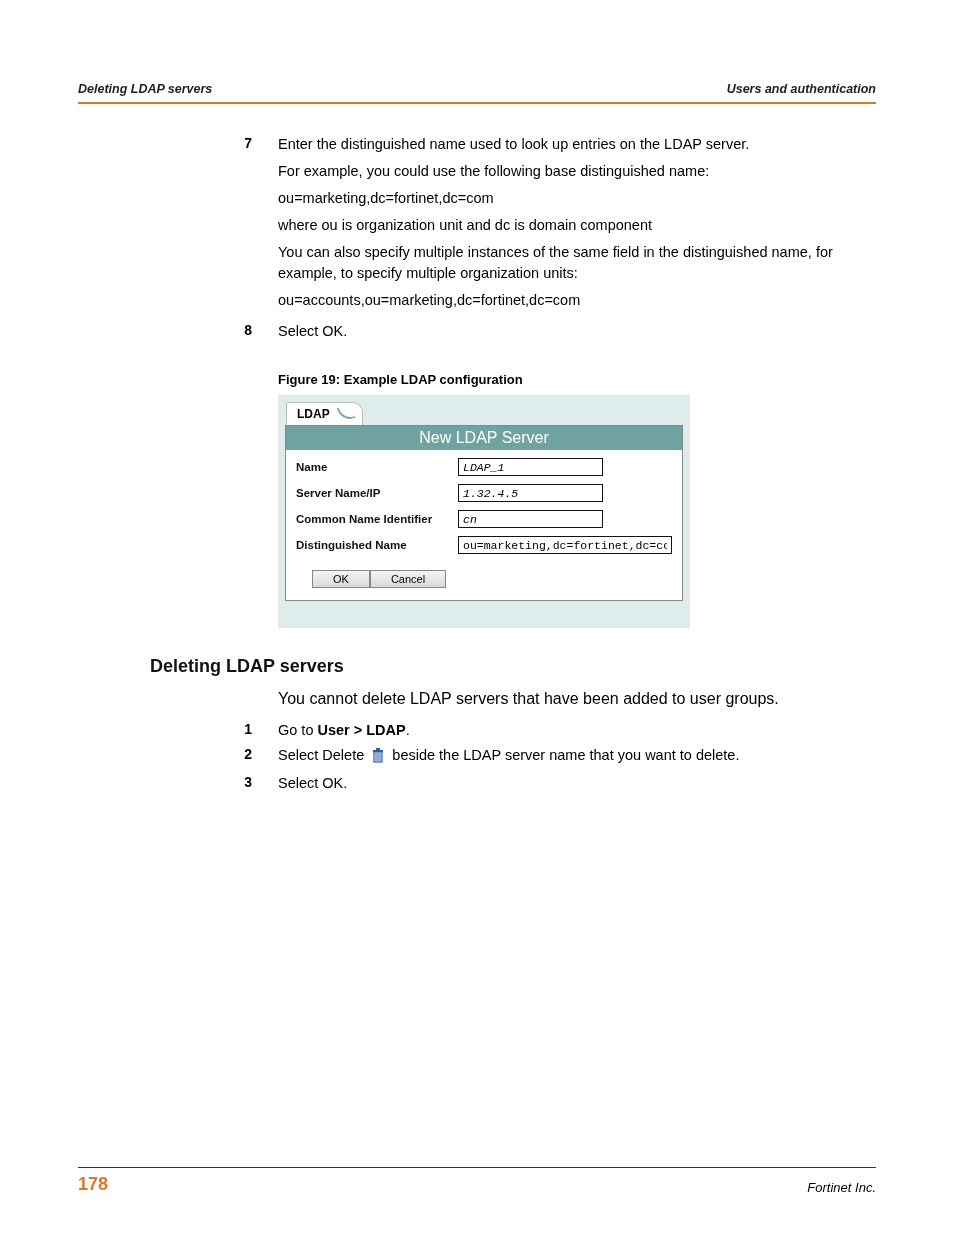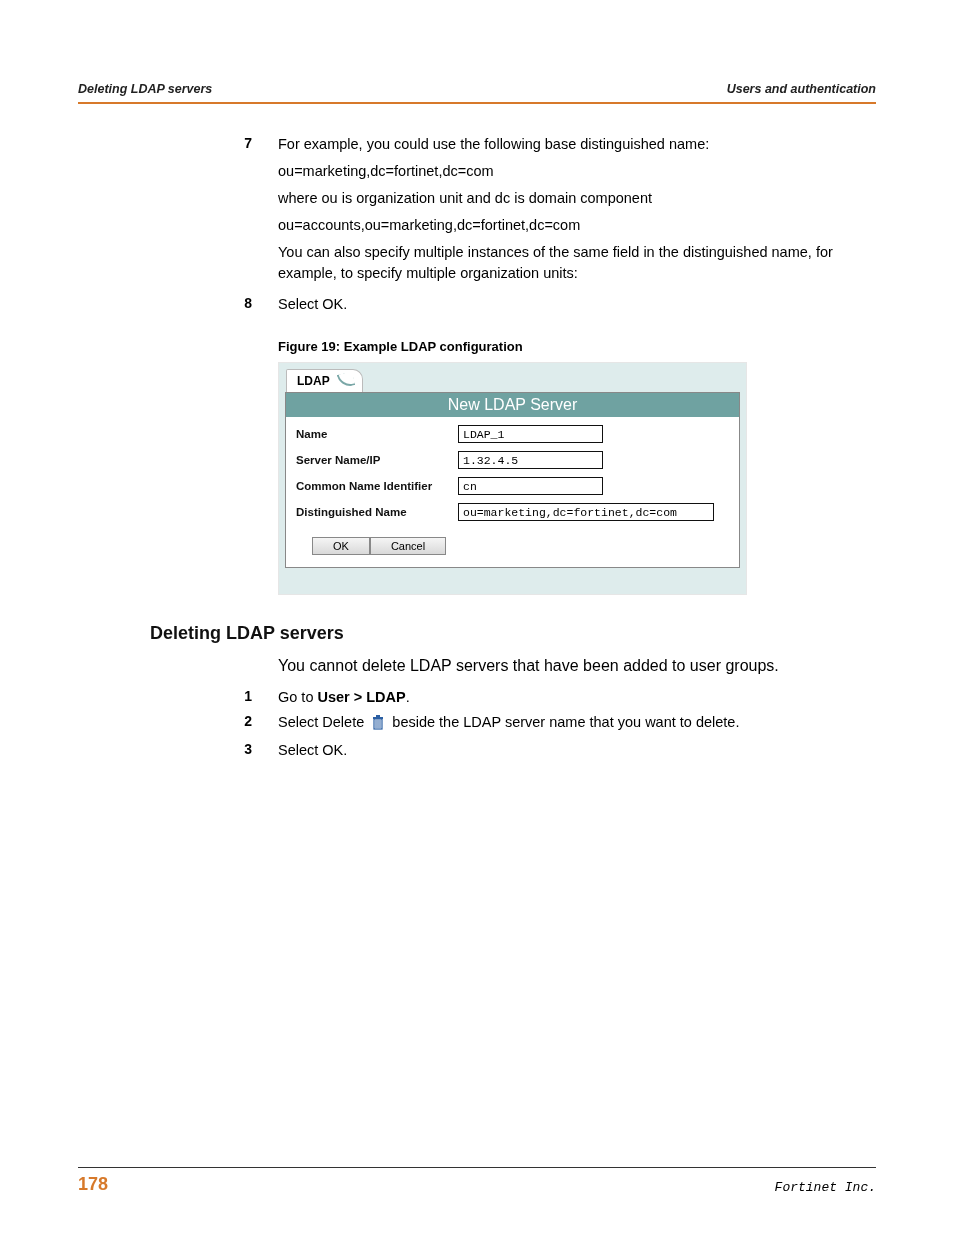--- a/index.html
+++ b/index.html
@@ -48,26 +48,26 @@
   .step-body {
     flex: 1;
     line-height: 1.45;
     font-size: 14.5px;
   }
   .step-body p { margin-bottom: 6px; }
   .figcap {
     margin-left: 200px;
     font-weight: bold;
     font-size: 13px;
-    margin-top: 18px;
+    margin-top: 24px;
     margin-bottom: 8px;
   }
   .figure-wrap {
     margin-left: 200px;
-    width: 469px;
+    width: 412px;
     background: #deecec;
     border: 1px solid #e6e6e6;
     padding: 6px 6px 26px 6px;
   }
   .ldap-tab {
     background: #fff;
     display: inline-flex;
     align-items: center;
     font-family: Verdana, sans-serif;
     font-weight: bold;
@@ -119,21 +119,21 @@
     color: #111;
   }
   .finput {
     font-family: "Courier New", monospace;
     font-size: 11.5px;
     border: 1px solid #111;
     padding: 1px 4px;
     background: #fff;
     height: 18px;
   }
-  .w-med { width: 145px; }
+  .w-med { width: 145px; font-style: italic; }
   .w-long { width: 256px; }
   .btn-row {
     display: flex;
     padding: 4px 10px 12px 26px;
   }
   .fbtn {
     font-family: Verdana, sans-serif;
     font-size: 11px;
     background: linear-gradient(#f5f5f5,#d9d9d9);
     border: 1px solid #888;
@@ -169,44 +169,44 @@
     margin-top: auto;
   }
   .page-num {
     color: #d7792a;
     font-weight: bold;
     font-size: 18px;
   }
   .company {
     font-style: italic;
     font-size: 13px;
-    font-family: Liberation Mono, monospace;
   }
   .bold { font-weight: bold; }
 </style>
 </head>
 <body>
 
 <div class="page">
 
   <div class="running-header">
     <span>Deleting LDAP servers</span>
     <span>Users and authentication</span>
   </div>
 
   <div class="content">
 
     <div class="step-row">
       <div class="step-num">7</div>
       <div class="step-body">
+        <p>Enter the distinguished name used to look up entries on the LDAP server.</p>
         <p>For example, you could use the following base distinguished name:</p>
         <p>ou=marketing,dc=fortinet,dc=com</p>
         <p>where ou is organization unit and dc is domain component</p>
+        <p>You can also specify multiple instances of the same field in the distinguished name, for example, to specify multiple organization units:</p>
         <p>ou=accounts,ou=marketing,dc=fortinet,dc=com</p>
-        <p>You can also specify multiple instances of the same field in the distinguished name, for example, to specify multiple organization units:</p>
       </div>
     </div>
 
     <div class="step-row">
       <div class="step-num">8</div>
       <div class="step-body">
         <p>Select OK.</p>
       </div>
     </div>
 

